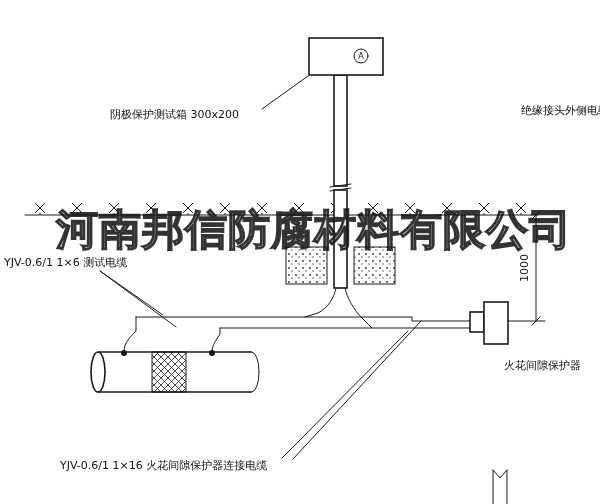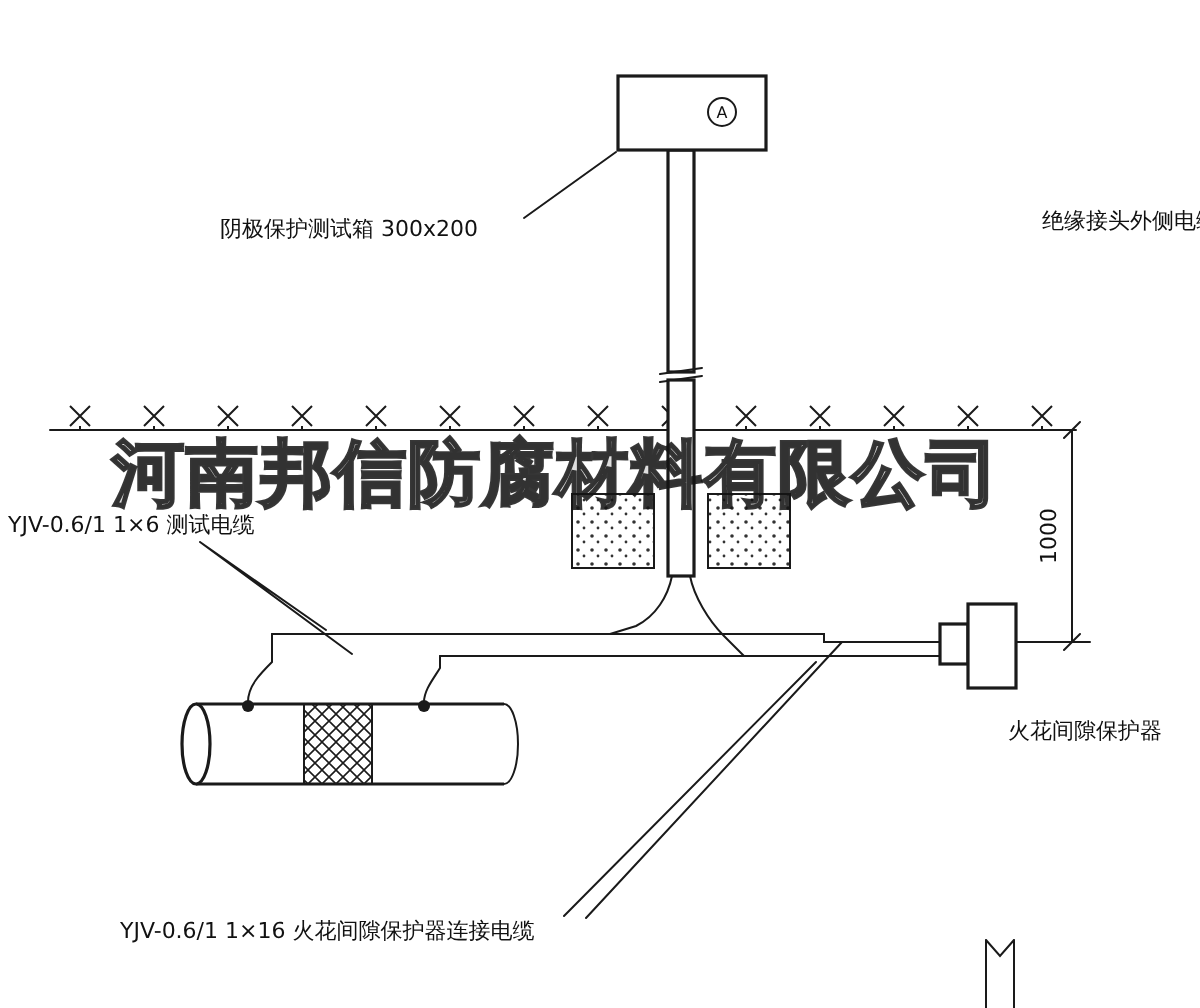--- a/index.html
+++ b/index.html
@@ -10,22 +10,22 @@
   svg{position:absolute;left:0;top:0;}
   .ln{stroke:#1a1a1a;stroke-width:1;fill:none;stroke-linecap:round;}
   .ln-thick{stroke:#1a1a1a;stroke-width:1.6;fill:none;}
   .white{fill:#ffffff;}
   .dot{fill:#1a1a1a;stroke:none;}
   .lbl{font-family:"DejaVu Sans",sans-serif;font-size:11px;fill:#111;stroke:none;}
   .dim{font-family:"DejaVu Sans",sans-serif;font-size:11px;fill:#111;stroke:none;}
   .meter{font-family:"DejaVu Sans",sans-serif;font-size:8px;fill:#111;stroke:none;}
   #ground-hatch path{stroke:#1a1a1a;stroke-width:1;fill:none;}
   #watermark{
-    position:absolute;left:56px;top:213px;white-space:nowrap;
-    font-family:"DejaVu Serif",serif;font-size:36px;font-weight:700;letter-spacing:1px;
+    position:absolute;left:56px;top:202px;white-space:nowrap;
+    font-family:"DejaVu Serif",serif;font-size:42px;font-weight:700;letter-spacing:1px;
     color:rgba(20,20,20,0.14);
     -webkit-text-stroke:1.4px rgba(20,20,20,0.85);
     pointer-events:none;
   }
 </style>
 </head>
 <body>
 
 <div id="canvas">
 

